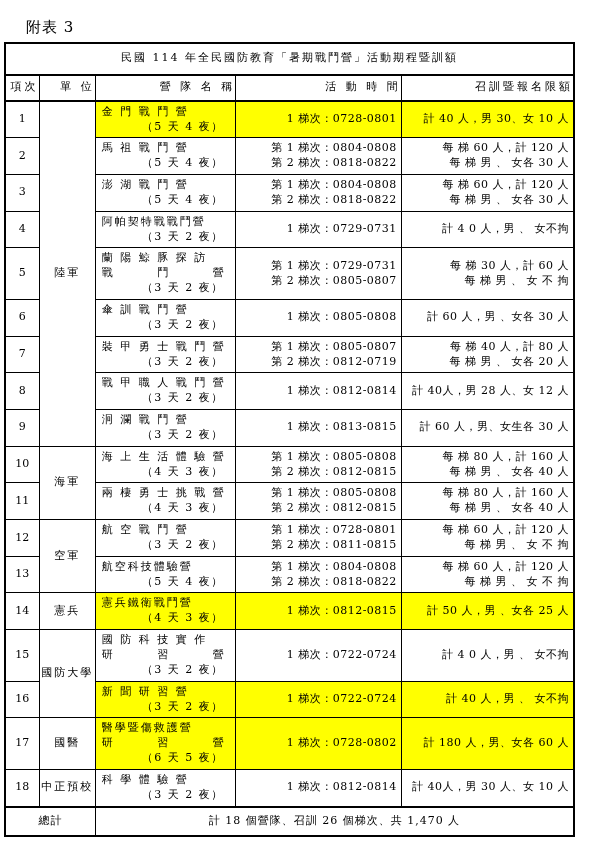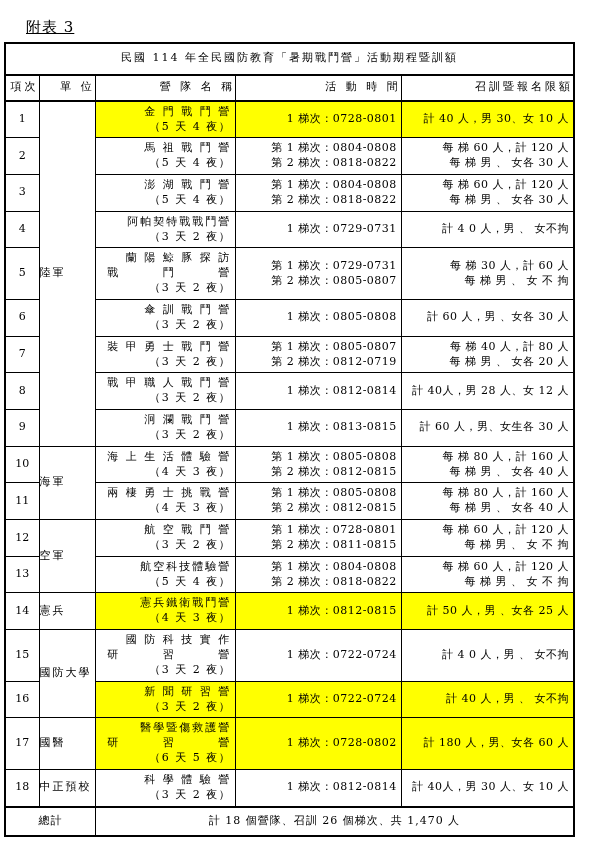--- a/index.html
+++ b/index.html
@@ -22,21 +22,20 @@
     box-sizing: border-box;
     padding: 0;
   }
   .appendix-label {
     position: absolute;
     left: 26px;
     top: 18px;
     font-size: 15px;
     letter-spacing: 1px;
     font-family: "DejaVu Serif", serif;
-    text-decoration: underline;
   }
   .table-wrap {
     position: absolute;
     left: 4px;
     top: 42px;
     width: 571px;
   }
   table.main {
     border-collapse: collapse;
     width: 571px;
@@ -68,38 +67,37 @@
   }
   .c-num { width: 34px; text-align: center; }
   .c-unit { width: 56px; text-align: center; }
   .c-camp { width: 140px; }
   .c-time { width: 165px; }
   .c-quota { width: 172px; }
 
   .camp-inner {
     padding: 3px 4px 3px 6px;
     letter-spacing: 2px;
-    text-align: right;
   }
   .camp-line2 {
     letter-spacing: 1.5px;
     padding-left: 8px;
     margin-left: 32px;
   }
   .time-inner {
     padding: 3px 4px 3px 6px;
     letter-spacing: 0.5px;
   }
   .quota-inner {
     padding: 3px 4px 3px 6px;
     letter-spacing: 0.5px;
   }
   .time-inner div, .quota-inner div { white-space: nowrap; text-align: right; }
   .num-cell { text-align: center; font-size: 12px; }
-  .unit-cell { text-align: left; font-size: 12.5px; letter-spacing: 2px; }
+  .unit-cell { text-align: center; font-size: 12.5px; letter-spacing: 2px; }
 
   .hl {
     background: #ffff00;
   }
   .total-row td {
     text-align: center;
     font-size: 13.5px;
     letter-spacing: 1px;
     padding: 6px 0 7px 0 !important;
     border-top: 2px solid #000 !important;

